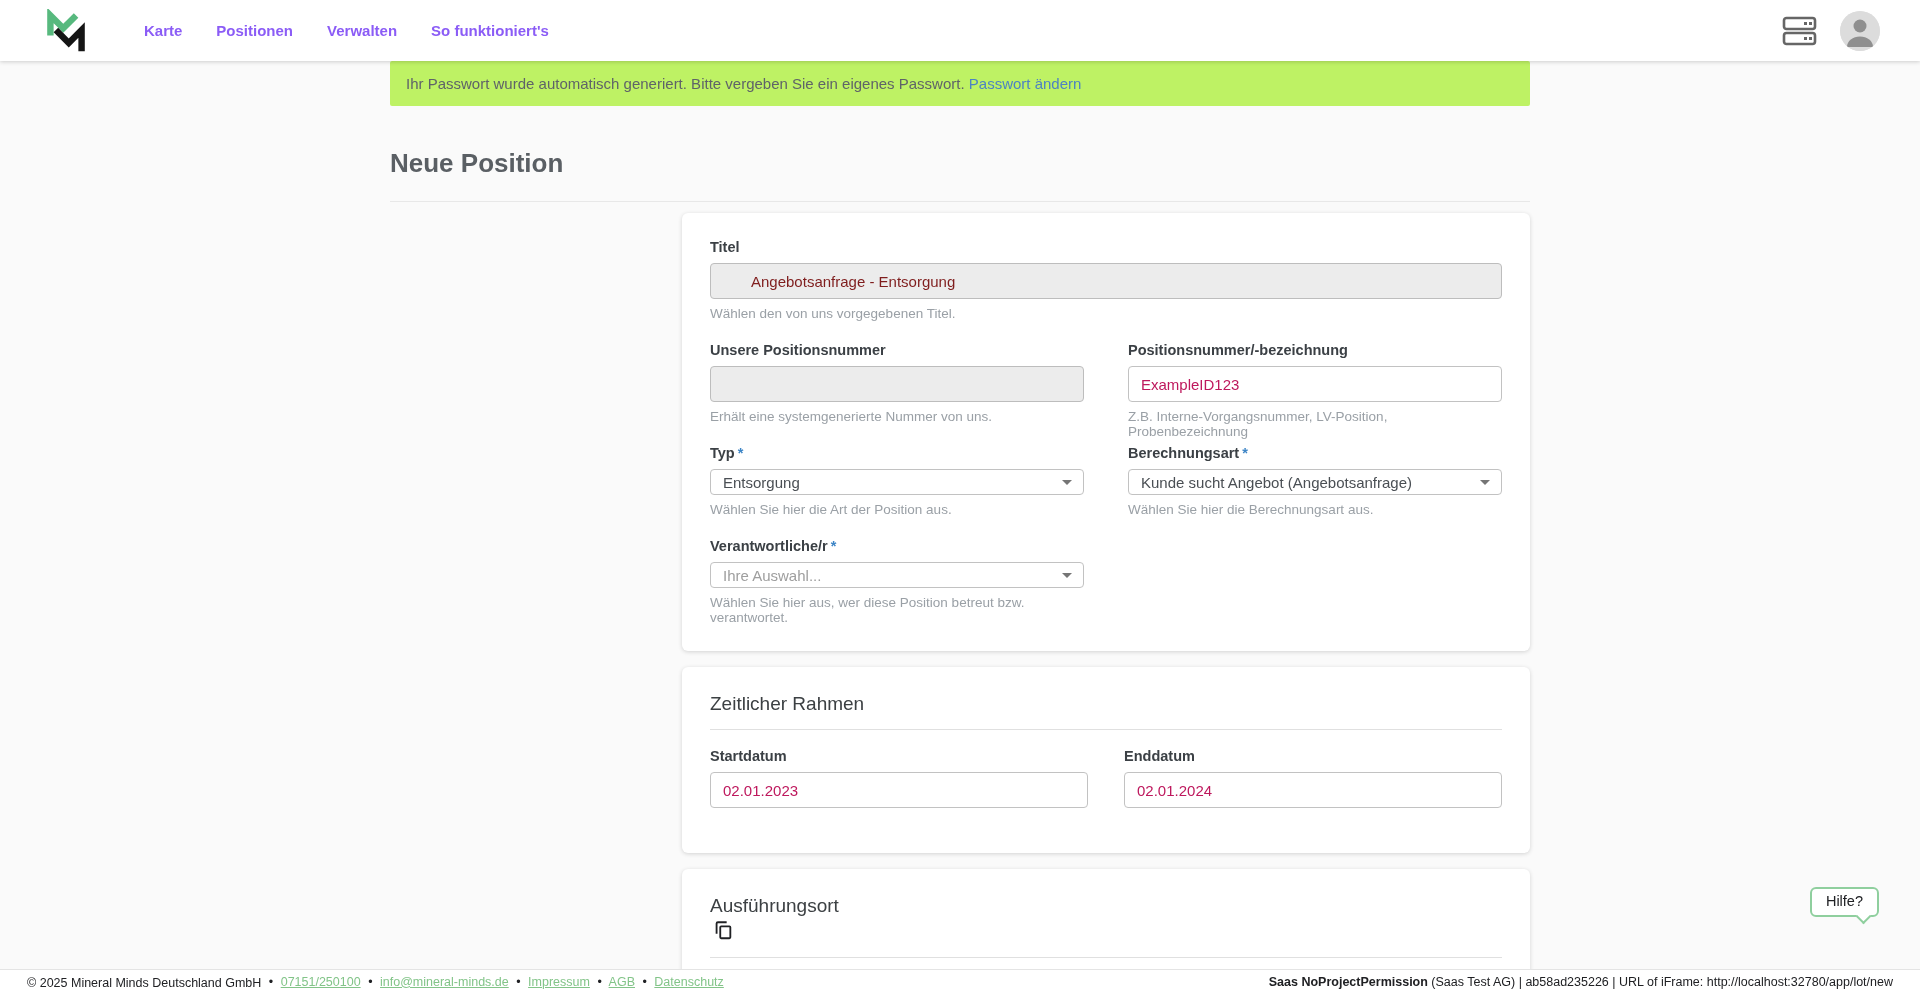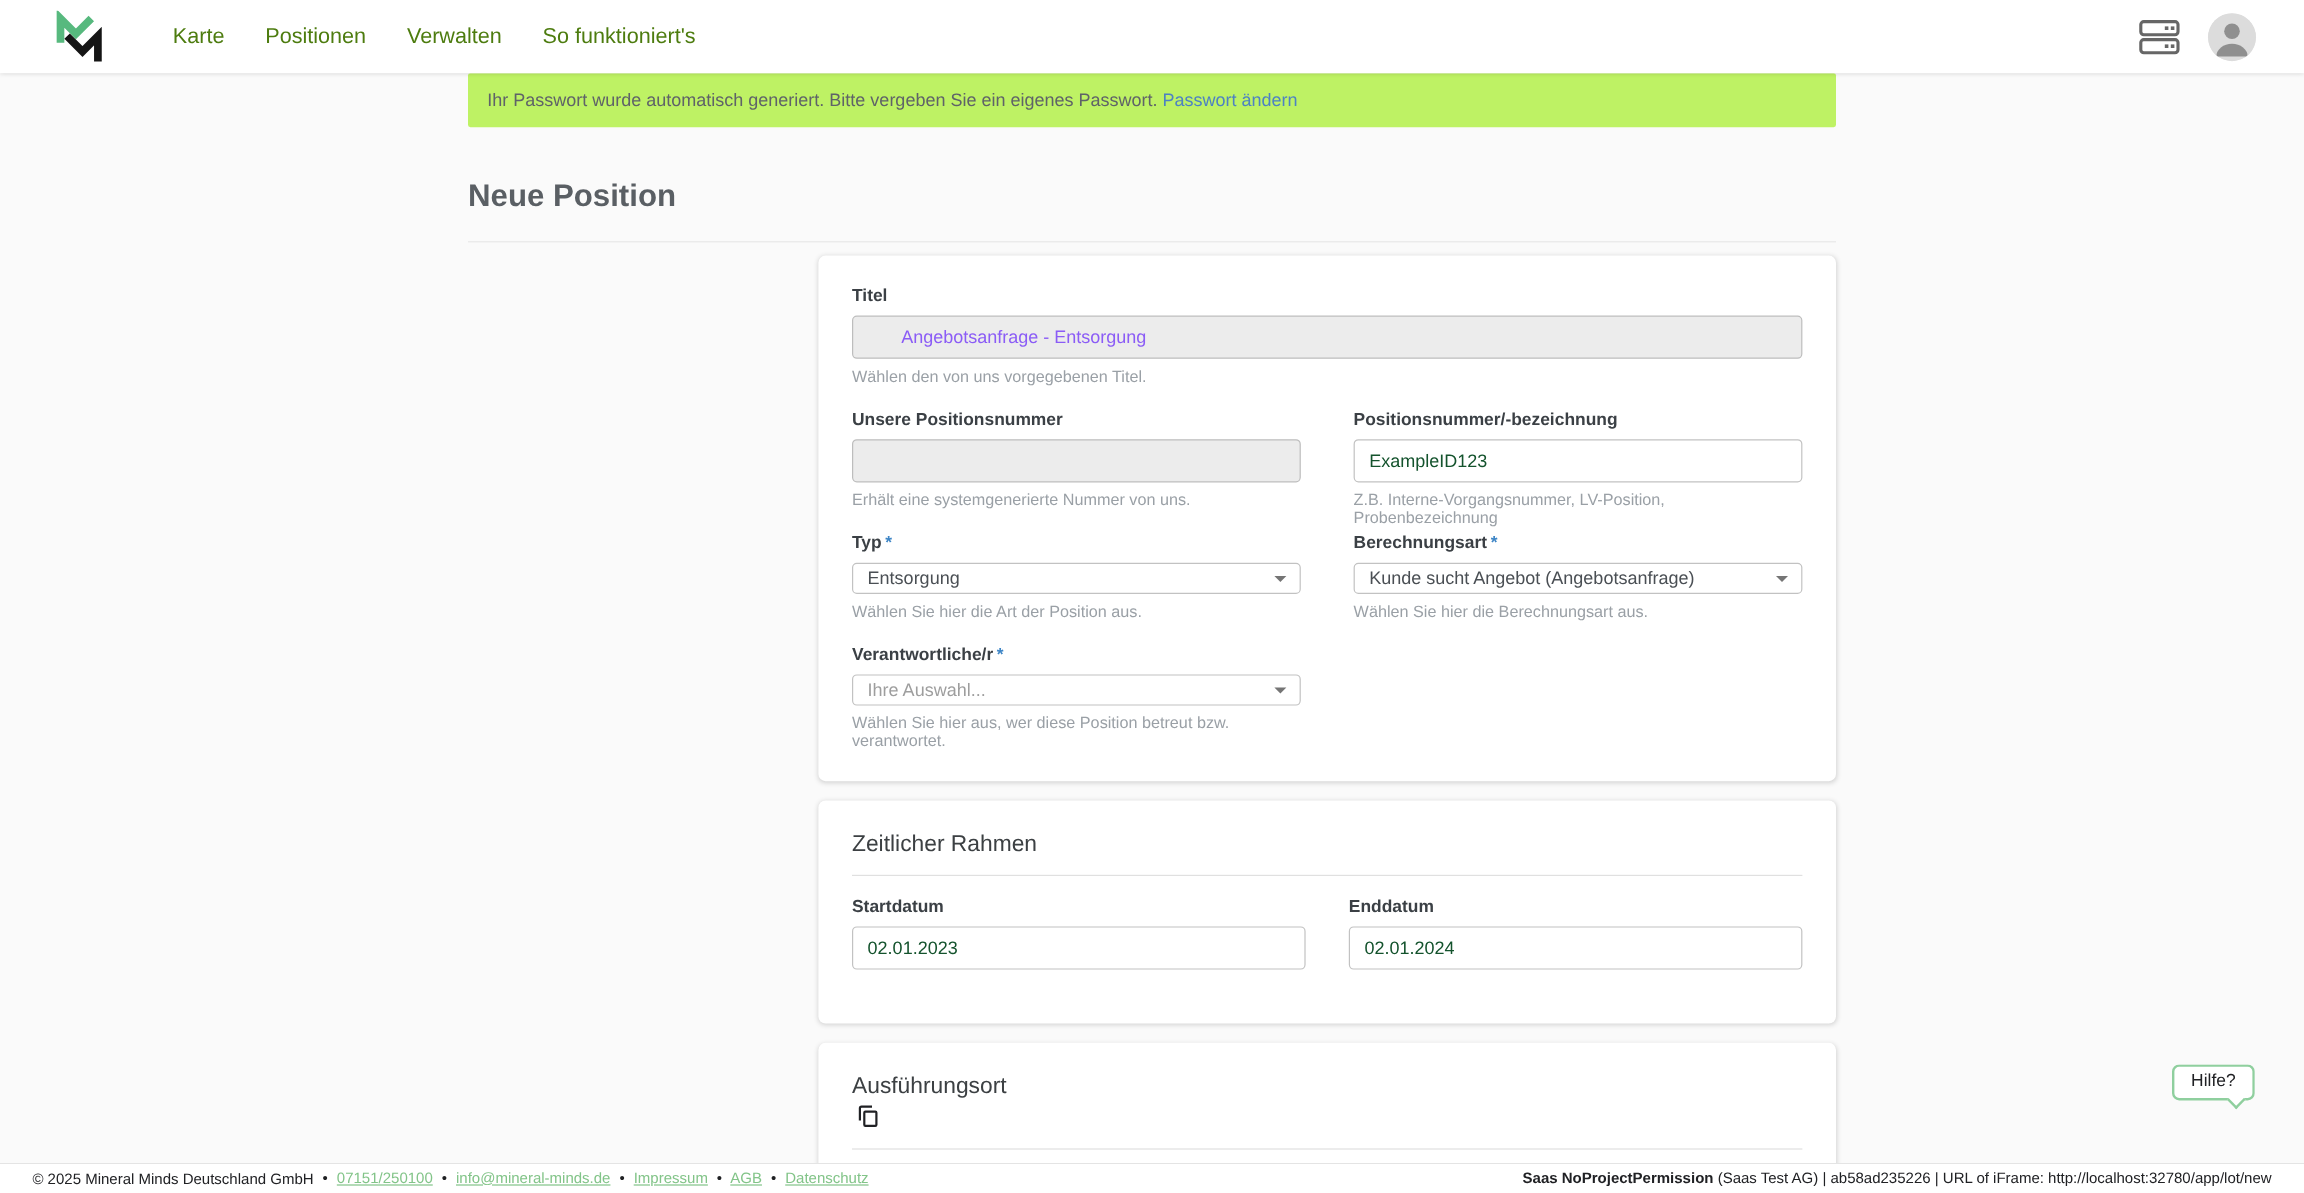--- a/index.html
+++ b/index.html
@@ -12,21 +12,21 @@
 
   
   .header {
     position: fixed; top: 0; left: 0; right: 0; height: 61px;
     background: #ffffff; z-index: 50;
     box-shadow: 0 1px 4px rgba(0,0,0,0.18);
     display: flex; align-items: center;
   }
   .logo { margin-left: 44px; width: 44px; height: 44px; display: flex; align-items: center; cursor: pointer; }
   .nav { display: flex; align-items: center; margin-left: 56px; gap: 34px; }
-  .nav-item { font-size: 18px; font-weight: 400; color: #4d7c0f; cursor: pointer; white-space: nowrap; }
+  .nav-item { font-size: 15px; font-weight: 700; color: #8b5cf6; cursor: pointer; white-space: nowrap; }
   .header-right { margin-left: auto; margin-right: 40px; display: flex; align-items: center; gap: 22px; }
   .dns-icon { cursor: pointer; display: block; }
   .avatar {
     width: 40px; height: 40px; border-radius: 50%; background: #dedede;
     overflow: hidden; cursor: pointer; position: relative;
   }
   .avatar svg { display: block; }
 
   
   .main { position: absolute; top: 61px; left: 0; right: 0; bottom: 0; background: #fafafa; }
@@ -57,25 +57,25 @@
   .section-divider { border: none; border-top: 1px solid #e0e0e0; margin: 14px 0 18px 0; }
 
   .field { margin-bottom: 21px; }
   .field:last-child { margin-bottom: 2px; }
   .field label { display: block; font-size: 14.5px; font-weight: 700; color: #3b4045; margin-bottom: 8px; }
   .req { color: #3d85c6; margin-left: 3px; }
   .helper { font-size: 13.5px; color: #9aa0a6; margin-top: 7px; }
 
   .text-input {
     width: 100%; height: 36px; border: 1px solid #c2c2c2; border-radius: 4px;
-    padding: 0 12px; font-size: 15px; color: #14532d; background: #ffffff;
+    padding: 0 12px; font-size: 15px; color: #be185d; background: #ffffff;
     font-family: "Liberation Sans", sans-serif; outline: none;
   }
   .text-input::placeholder { color: #9e9e9e; }
-  .text-input:disabled, .text-input.disabled { background: #ececec; border-color: #bdbdbd; color: #8b5cf6; padding-left: 40px; }
+  .text-input:disabled, .text-input.disabled { background: #ececec; border-color: #bdbdbd; color: #7f1d1d; padding-left: 40px; }
 
   .select-box {
     position: relative; width: 100%; height: 26px; border: 1px solid #c2c2c2; border-radius: 4px;
     background: #fff; display: flex; align-items: center; padding: 0 28px 0 12px;
     font-size: 15px; color: #4a4f54; cursor: pointer;
   }
   .select-box.placeholder { color: #9e9e9e; }
   .arrow {
     position: absolute; right: 11px; top: 50%; margin-top: -2px;
     width: 0; height: 0; border-left: 5px solid transparent; border-right: 5px solid transparent;

